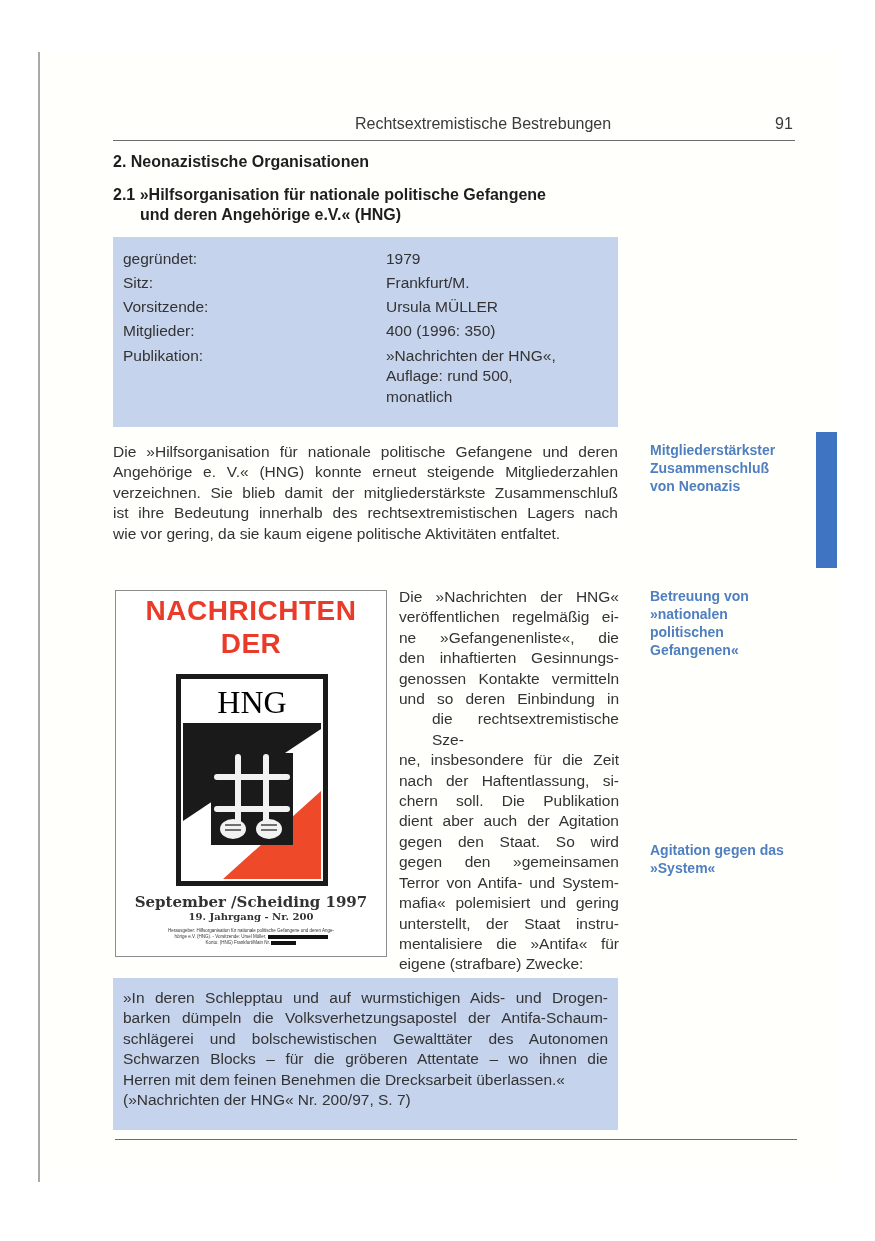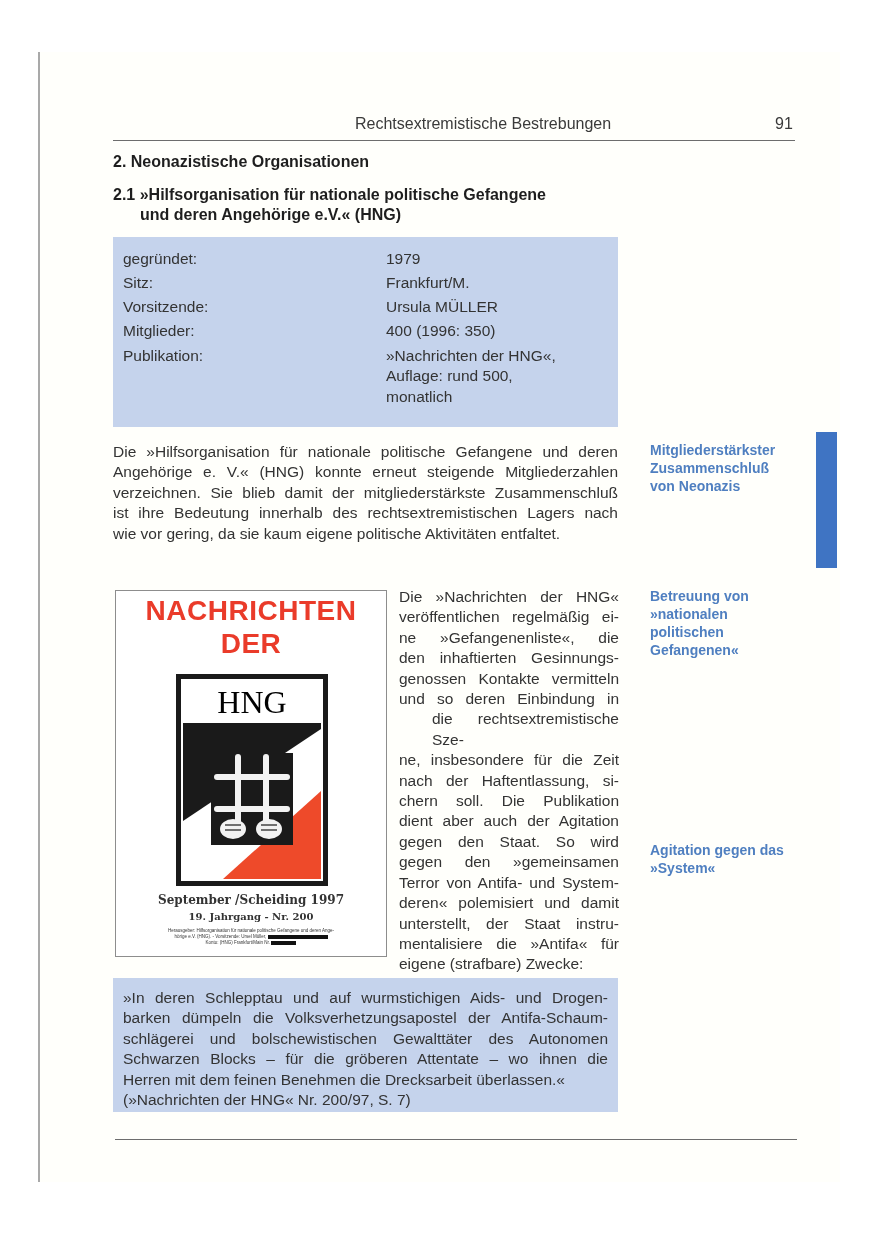--- a/index.html
+++ b/index.html
@@ -45,21 +45,21 @@
     position: absolute; left: 5px; top: 5px; right: 5px; bottom: 5px;
     border: 2px solid #fff; overflow: hidden; background: #fff;
   }
   .logo-hng {
     position: absolute; left: 0; top: 0; width: 100%; height: 42px;
     background: #fff; text-align: center; font-family: "Liberation Serif", serif;
     font-size: 32px; line-height: 42px; color: #000000; border-bottom: 2px solid #1a1a1a;
   }
   .cover-date { position: absolute; left: 0; width: 270px; text-align: center; font-weight: bold; color: #333; }
   .quote-box {
-    left: 113px; top: 978px; width: 505px; height: 134px; background: #c5d3ec;
+    left: 113px; top: 978px; width: 505px; height: 152px; background: #c5d3ec;
   }
 </style>
 </head>
 <body>
 
 <div class="page"></div>
 
 <div class="abs running-title">Rechtsextremistische Bestrebungen</div>
 <div class="abs page-number">91</div>
 <div class="abs rule" style="left:113px; top:140px; width:682px;"></div>
@@ -132,21 +132,21 @@
         <g stroke="#1a1a1a" stroke-width="1.2">
           <line x1="42" y1="144" x2="58" y2="144"></line>
           <line x1="42" y1="149" x2="58" y2="149"></line>
           <line x1="78" y1="144" x2="94" y2="144"></line>
           <line x1="78" y1="149" x2="94" y2="149"></line>
         </g>
       </svg>
       <div class="logo-hng">HNG</div>
     </div>
   </div>
-  <div class="cover-date" style="top:302px; font-size:12px; font-family:'DejaVu Serif', serif;">September /Scheiding 1997</div>
+  <div class="cover-date" style="top:302px; font-size:15px; font-family:'DejaVu Serif', serif;">September /Scheiding 1997</div>
   <div class="cover-date" style="top:320px; font-size:10px; font-family:'DejaVu Serif', serif;">19. Jahrgang - Nr. 200</div>
   <div class="cover-date" style="top:337px; font-size:4.5px; font-weight:normal;">Herausgeber: Hilfsorganisation für nationale politische Gefangene und deren Ange-</div>
   <div class="cover-date" style="top:343px; font-size:4.5px; font-weight:normal;">
     <span>hörige e.V. (HNG). - Vorsitzende: Ursel Müller,</span>
     <span style="display:inline-block; width:60px; height:4px; background:#111; vertical-align:middle;"></span>
   </div>
   <div class="cover-date" style="top:349px; font-size:4.5px; font-weight:normal;">
     <span>Konto: (HNG) Frankfurt/Main Nr.</span>
     <span style="display:inline-block; width:25px; height:4px; background:#111; vertical-align:middle;"></span>
   </div>
@@ -160,21 +160,21 @@
   <div style="text-align-last:justify;">genossen Kontakte vermitteln</div>
   <div style="text-align-last:justify;">und so deren Einbindung in</div>
   <div style="text-align-last:justify;margin-left:33px;">die rechtsextremistische Sze-</div>
   <div style="text-align-last:justify;">ne, insbesondere für die Zeit</div>
   <div style="text-align-last:justify;">nach der Haftentlassung, si-</div>
   <div style="text-align-last:justify;">chern soll. Die Publikation</div>
   <div style="text-align-last:justify;">dient aber auch der Agitation</div>
   <div style="text-align-last:justify;">gegen den Staat. So wird</div>
   <div style="text-align-last:justify;">gegen den »gemeinsamen</div>
   <div style="text-align-last:justify;">Terror von Antifa- und System-</div>
-  <div style="text-align-last:justify;">deren« polemisiert und damit</div>
+  <div style="text-align-last:justify;">mafia« polemisiert und gering</div>
   <div style="text-align-last:justify;">unterstellt, der Staat instru-</div>
   <div style="text-align-last:justify;">mentalisiere die »Antifa« für</div>
   <div>eigene (strafbare) Zwecke:</div>
 </div>
 
 <div class="abs quote-box">
   <div class="body-text" style="position:absolute; left:10px; top:10px; width:485px;">
     <div style="text-align-last:justify;">»In deren Schlepptau und auf wurmstichigen Aids- und Drogen-</div>
     <div style="text-align-last:justify;">barken dümpeln die Volksverhetzungsapostel der Antifa-Schaum-</div>
     <div style="text-align-last:justify;">schlägerei und bolschewistischen Gewalttäter des Autonomen</div>

